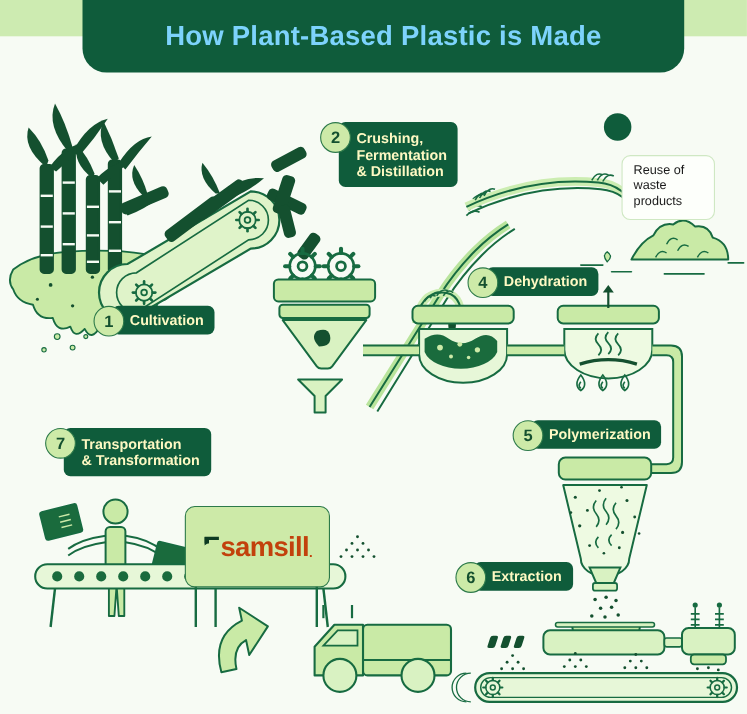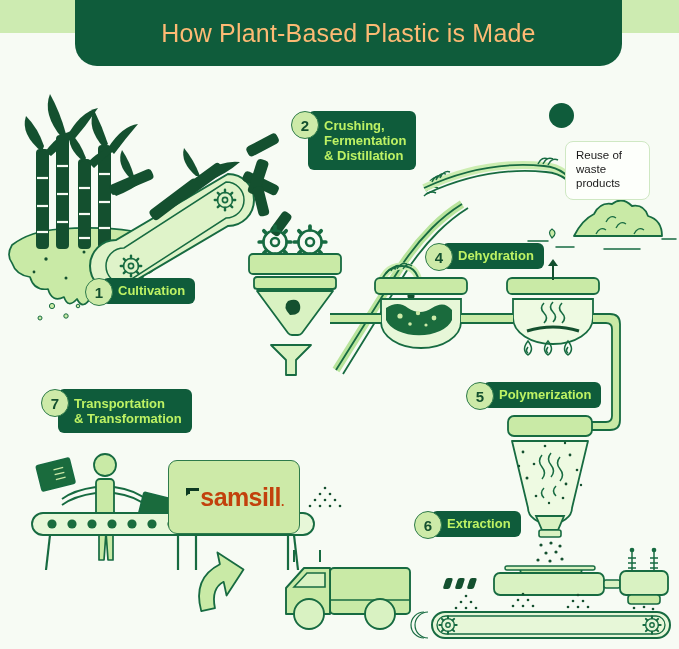--- a/index.html
+++ b/index.html
@@ -19,35 +19,35 @@
   }
 
   
   .title-banner{
     position:absolute;left:75px;top:0;width:547px;height:66px;
     background:#0f5c3b;
     border-radius:0 0 22px 22px;
     display:flex;align-items:center;justify-content:center;
   }
   .title-banner .t{
-    color:#fdba74;font-size:25px;font-weight:normal;letter-spacing:.2px;
+    color:#7dd3fc;font-size:25px;font-weight:bold;letter-spacing:.2px;
     white-space:nowrap;
   }
 
   
   .step{position:absolute;display:flex;align-items:flex-start;}
   .badge{
     width:26px;height:26px;border-radius:50%;
     background:#cdeaa8;border:1.5px solid #2d7a4a;
     color:#14502f;font-size:15px;font-weight:bold;
     display:flex;align-items:center;justify-content:center;
     position:relative;z-index:3;flex:0 0 auto;
   }
   .pill{
-    background:#0f5c3b;color:#bef264;font-weight:bold;
+    background:#0f5c3b;color:#fef9c3;font-weight:bold;
     border-radius:6px;padding:4px 10px 5px 16px;
     margin-left:-11px;font-size:13px;line-height:15px;
     display:flex;align-items:center;min-height:17px;
     position:relative;z-index:2;white-space:pre-line;
   }
   .pill.multi{padding-top:7px;padding-bottom:7px;}
 
   
   .reuse-box{
     position:absolute;left:565px;top:113px;width:85px;height:59px;

